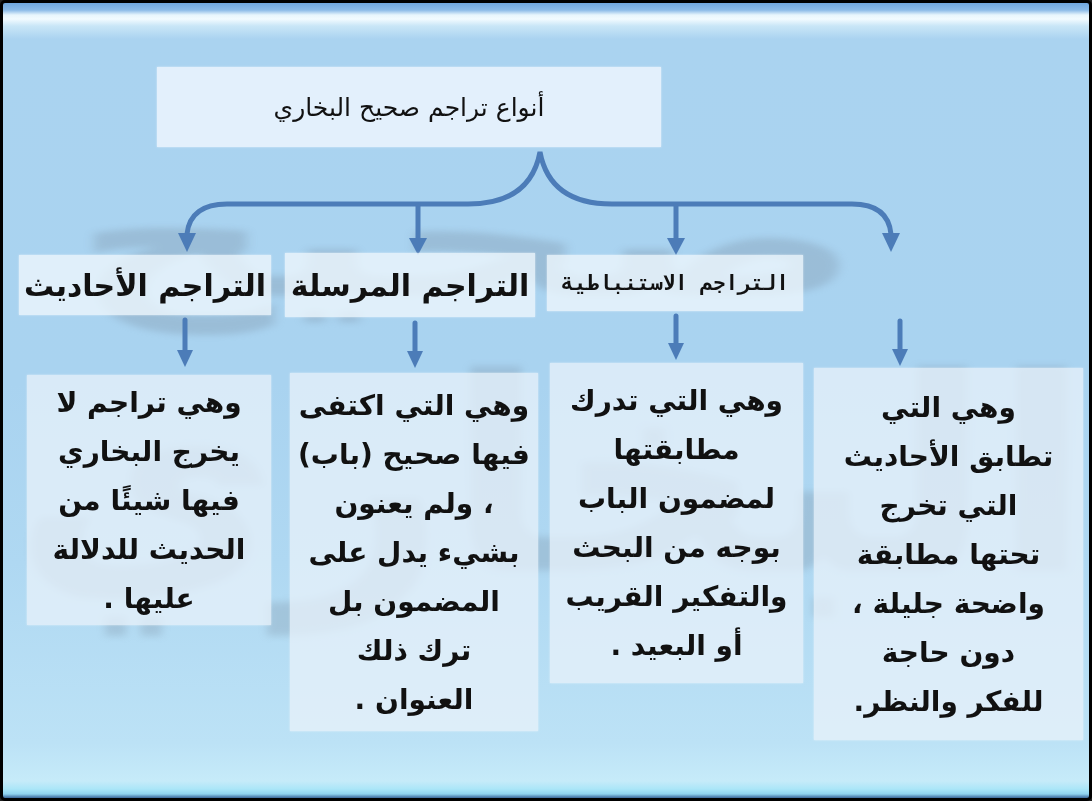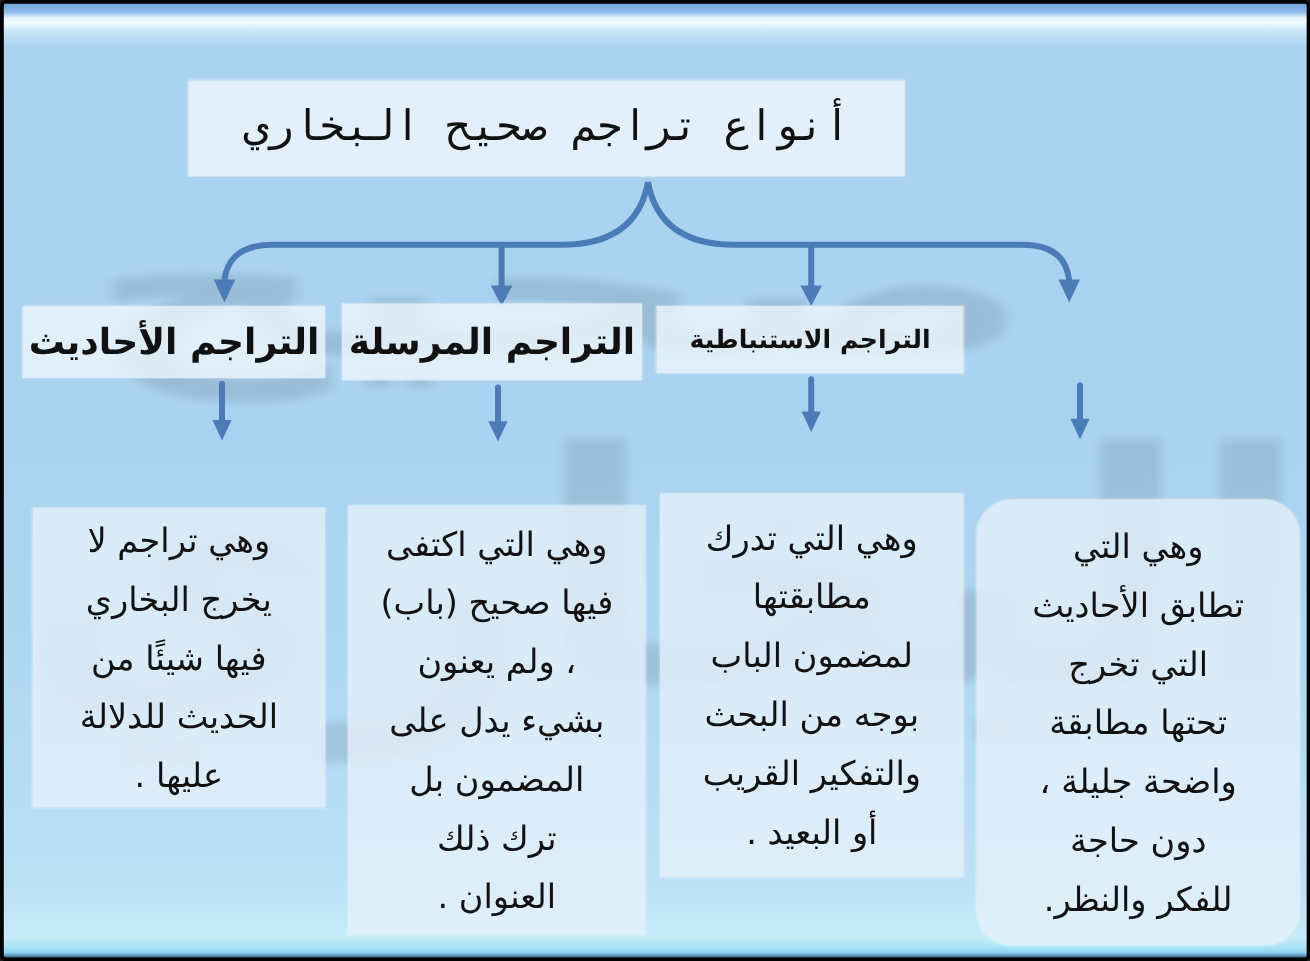--- a/index.html
+++ b/index.html
@@ -24,42 +24,41 @@
   .wm1{top:158px;left:70px;font-size:160px;opacity:.28;transform:scale(1.75,1);transform-origin:left top;letter-spacing:18px;}
   .wm2{top:340px;left:10px;font-size:215px;opacity:.26;transform:scale(1.35,1.25);transform-origin:left top;letter-spacing:6px;}
   svg.connectors{position:absolute;top:0;left:0;z-index:2;}
   .box{
     position:absolute;z-index:3;
     display:flex;align-items:center;justify-content:center;
     text-align:center;color:#111;direction:rtl;
     box-shadow:0 0 2px rgba(255,255,255,.6);
   }
   .title-box{
-    left:154px;top:64px;width:597px;height:80px;
+    left:154px;top:64px;width:504px;height:80px;
     background:rgba(230,241,252,.95);
-    font-size:35px;font-weight:400;font-family:Liberation Mono, monospace;
+    font-size:25px;font-weight:400;
   }
   .hdr{
     background:rgba(238,246,253,.80);
     font-weight:bold;font-size:30px;
   }
   .hdr-1{left:16px;top:252px;width:252px;height:60px;}
   .hdr-2{left:282px;top:250px;width:250px;height:64px;}
-  .hdr-3{left:544px;top:252px;width:256px;height:56px;font-size:21px;}
+  .hdr-3{left:544px;top:252px;width:256px;height:56px;font-size:21px;font-family:Liberation Mono, monospace;}
   .hdr-4{left:816px;top:250px;width:259px;height:64px;}
   .desc{
     background:rgba(231,241,250,.78);
-    font-weight:normal;font-size:28px;line-height:49px;
+    font-weight:bold;font-size:28px;line-height:49px;
     white-space:pre-line;
-    margin-top:48px;
   }
   .desc-1{left:24px;top:372px;width:244px;height:250px;}
   .desc-2{left:287px;top:370px;width:248px;height:358px;}
   .desc-3{left:547px;top:360px;width:253px;height:320px;}
-  .desc-4{left:811px;top:365px;width:269px;height:372px;border-radius:30px;}
+  .desc-4{left:811px;top:365px;width:269px;height:372px;}
 </style>
 </head>
 <body>
 
 <div class="frame">
 
   <div class="wm wm1">صحيح</div>
   <div class="wm wm2">البخاري</div>
 
   <svg class="connectors" width="1086" height="795" viewBox="0 0 1086 795">

